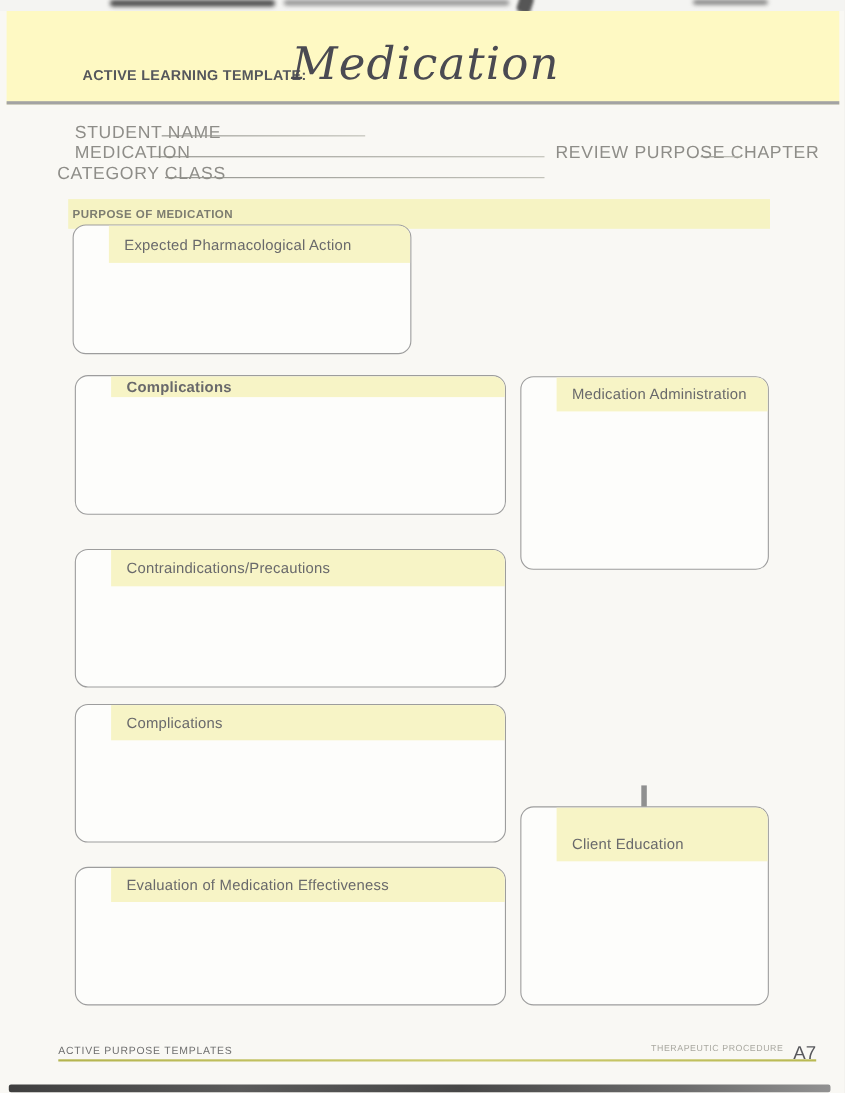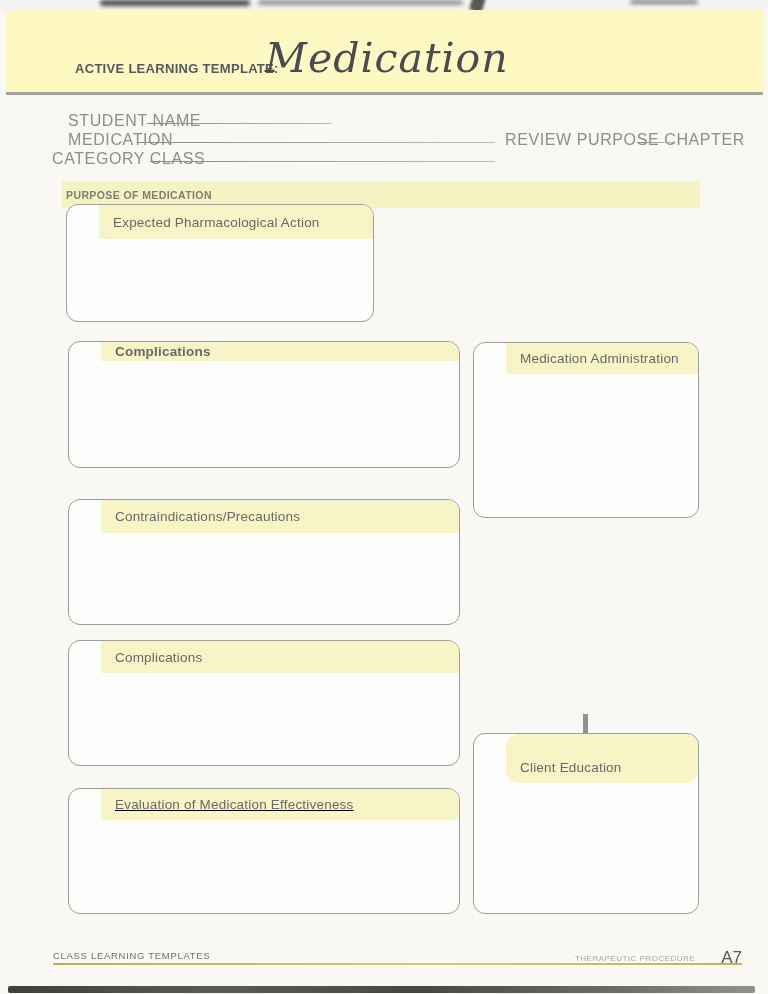--- a/index.html
+++ b/index.html
@@ -72,35 +72,35 @@
   #box-complications .box-header { height:19px;font-weight:bold; }
   #box-medadmin      { left:473px; top:342px; width:226px; height:176px;text-align:center; }
   #box-medadmin .box-header { height:31px; }
   #box-contra        { left:68px;  top:499px; width:392px; height:126px; }
   #box-contra .box-header { height:33px; }
   #box-nursing       { left:473px; top:540px; width:226px; height:176px; }
   #box-nursing .box-header { height:33px; }
   #box-interactions  { left:68px;  top:640px; width:392px; height:126px; }
   #box-interactions .box-header { height:32px; }
   #box-clientedu     { left:473px; top:733px; width:226px; height:181px; }
-  #box-clientedu .box-header { height:41px; align-items:flex-end; padding-bottom:8px;border-radius:13px; }
-  #box-evaluation    { left:68px;  top:788px; width:392px; height:126px;text-decoration:underline; }
+  #box-clientedu .box-header { height:41px; align-items:flex-end; padding-bottom:8px; }
+  #box-evaluation    { left:68px;  top:788px; width:392px; height:126px; }
   #box-evaluation .box-header { height:31px; }
   .connector {
     position:absolute; left:583px; top:714px; width:5px; height:20px;
     background:#909090; z-index:1;
   }
   
   .footer-left {
     position:absolute; left:53px; top:950px; font-size:9.5px;
     letter-spacing:0.7px; color:#6f6f6f;
   }
   .footer-right {
     position:absolute; right:26px; top:948px; display:flex;
-    align-items:center; gap:26px;
+    align-items:flex-start; gap:9px;
   }
   .footer-right .proc { font-size:8px; letter-spacing:0.5px; color:#a9a8a0; }
   .footer-right .pg   { font-size:17px; color:#58585c; }
   .footer-rule {
     position:absolute; left:53px; top:963px; width:689px; height:2px;
     background:linear-gradient(90deg,#b4b44e,#cfcd72 55%,#b9b952);
   }
 </style>
 </head>
 <body>
@@ -166,21 +166,21 @@
   <section class="box" id="box-clientedu">
     <div class="box-header">Client Education</div>
     <div class="box-body"></div>
   </section>
 
   <section class="box" id="box-evaluation">
     <div class="box-header">Evaluation of Medication Effectiveness</div>
     <div class="box-body"></div>
   </section>
 
-  <span class="footer-left">CLASS LEARNING TEMPLATES</span>
+  <span class="footer-left">ACTIVE PURPOSE TEMPLATES</span>
   <div class="footer-right">
     <span class="proc">THERAPEUTIC PROCEDURE</span>
     <span class="pg">A7</span>
   </div>
   <div class="footer-rule"></div>
 
   <div class="bottom-strip"></div>
 </div>
 
 </body></html>

